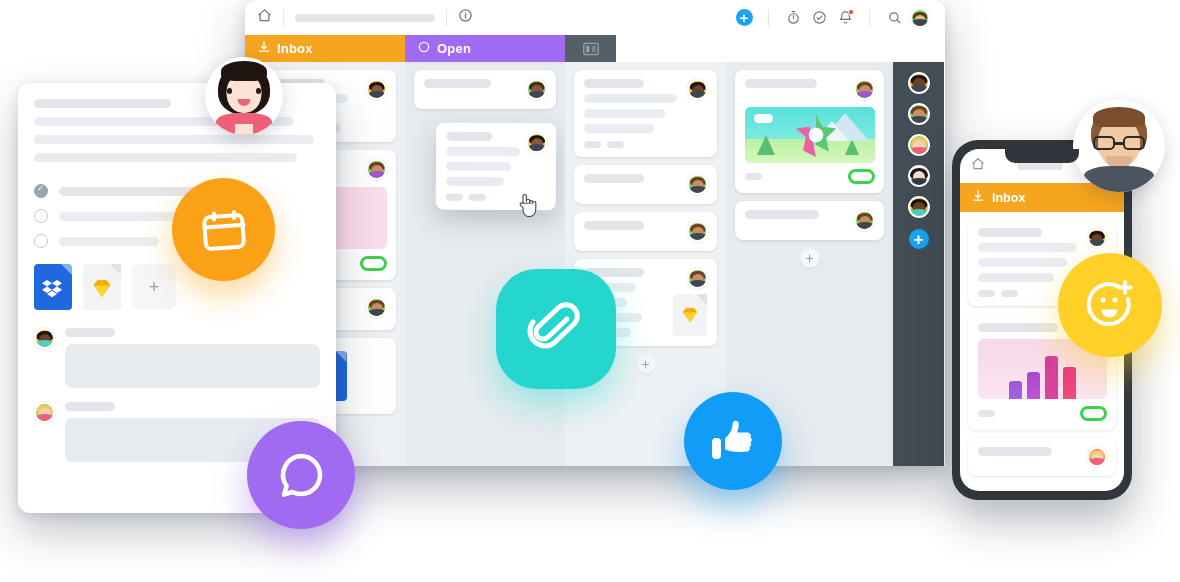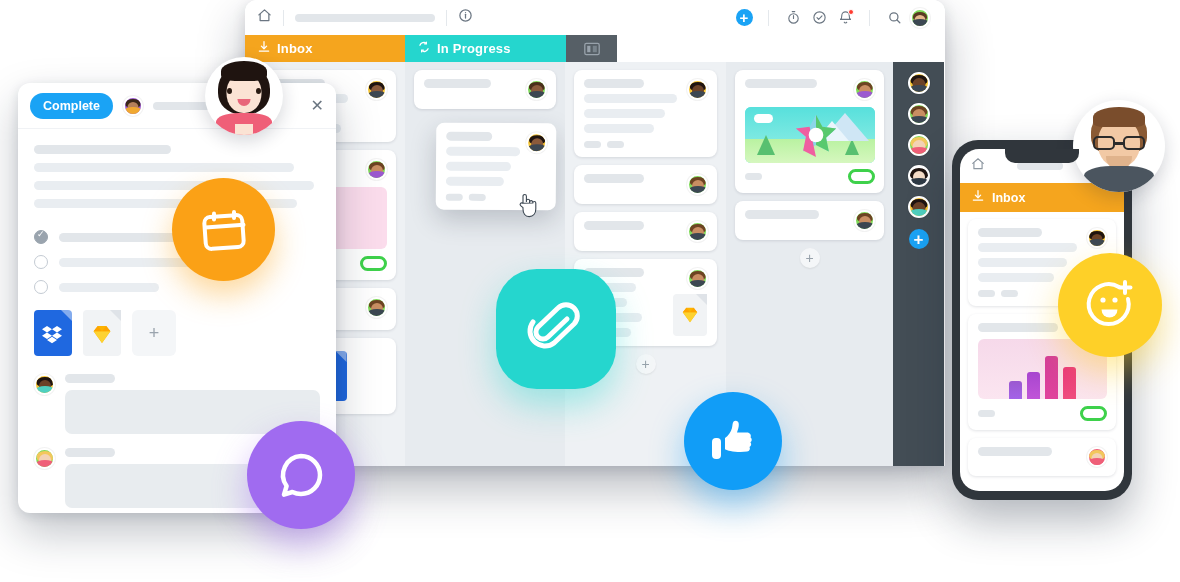--- a/index.html
+++ b/index.html
@@ -213,30 +213,27 @@
       <div class="tab" style="width:160px;background:#f5a51e">
         <span>
           <svg width="14" height="14" viewBox="0 0 24 24" fill="none" stroke="#fff" stroke-width="2.2" stroke-linecap="round" stroke-linejoin="round">
               <path d="M12 3v11"></path>
               <path d="M7.5 10.5L12 15l4.5-4.5"></path>
               <path d="M4 19h16"></path>
             </svg>
         </span>
         <span>Inbox</span>
       </div>
-      <div class="tab" style="width:161px;background:#25d6ce">
+      <div class="tab" style="width:160px;background:#a06bf0">
         <span>
-          <svg width="14" height="14" viewBox="0 0 24 24" fill="none" stroke="#fff" stroke-width="2.2" stroke-linecap="round">
-              <path d="M5 9a7.5 7.5 0 0111-3.5"></path>
-              <path d="M19 15a7.5 7.5 0 01-11 3.5"></path>
-              <path d="M16 3.5v3h-3"></path>
-              <path d="M8 20.5v-3h3"></path>
+          <svg width="14" height="14" viewBox="0 0 24 24" fill="none" stroke="#fff" stroke-width="2.2">
+              <circle cx="12" cy="12" r="8"></circle>
             </svg>
         </span>
-        <span>In Progress</span>
+        <span>Open</span>
       </div>
       <div class="tab-rail">
         <svg width="16" height="14" viewBox="0 0 20 16">
             <rect x="1" y="1" width="18" height="14" rx="2" fill="none" stroke="#98a2ab" stroke-width="1.6"></rect>
             <rect x="4" y="4" width="4" height="8" fill="#98a2ab"></rect>
             <rect x="11" y="4" width="5" height="8" fill="#98a2ab" opacity=".55"></rect>
           </svg>
       </div>
     </div>
 
@@ -490,30 +487,20 @@
     </div>
   </div>
 
   <div class="cursor">
     <svg width="22" height="26" viewBox="0 0 22 26">
       <path d="M7 11V4.2a1.7 1.7 0 013.4 0V10m0-1.2a1.6 1.6 0 013.2 0V11m0-.8a1.6 1.6 0 013.2 0v1.4m0-.6a1.5 1.5 0 013 0V17c0 4.4-2.6 7.6-6.6 7.6S7 21.5 7 17.3v-1.6l-2.4-2.1a1.6 1.6 0 012.1-2.4z" fill="#fff" stroke="#3c4752" stroke-width="1.1" stroke-linejoin="round"></path>
     </svg>
   </div>
 
   <div class="detail">
-    <div class="detail-head">
-      <span class="btn-complete">Complete</span>
-      <div class="av" style="width:20px;height:20px;background:#9b59d0;">
-        <span class="hair" style="top:1px;width:15px;height:9px;background:#3a2718;"></span>
-        <span class="face" style="top:4px;width:11px;height:11px;background:#b5805a;"></span>
-        <span class="body" style="width:17px;height:7px;background:#f0a830;"></span>
-      </div>
-      <span class="bar" style="width:96px;height:8px"></span>
-      <span class="xbtn">✕</span>
-    </div>
 
     <div class="detail-body">
       <div style="display:flex;flex-direction:column;gap:9px;margin-bottom:22px;">
         <span class="bar" style="width:48%"></span>
         <span class="bar lt" style="width:91%"></span>
         <span class="bar lt" style="width:98%"></span>
         <span class="bar lt" style="width:92%"></span>
       </div>
 
       <div>

